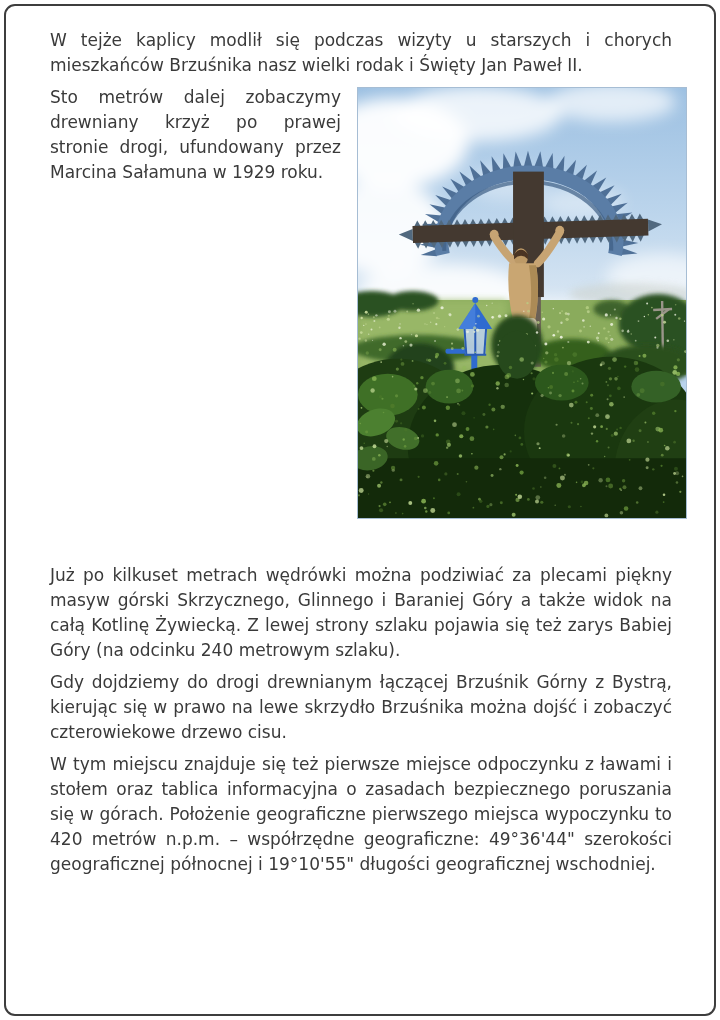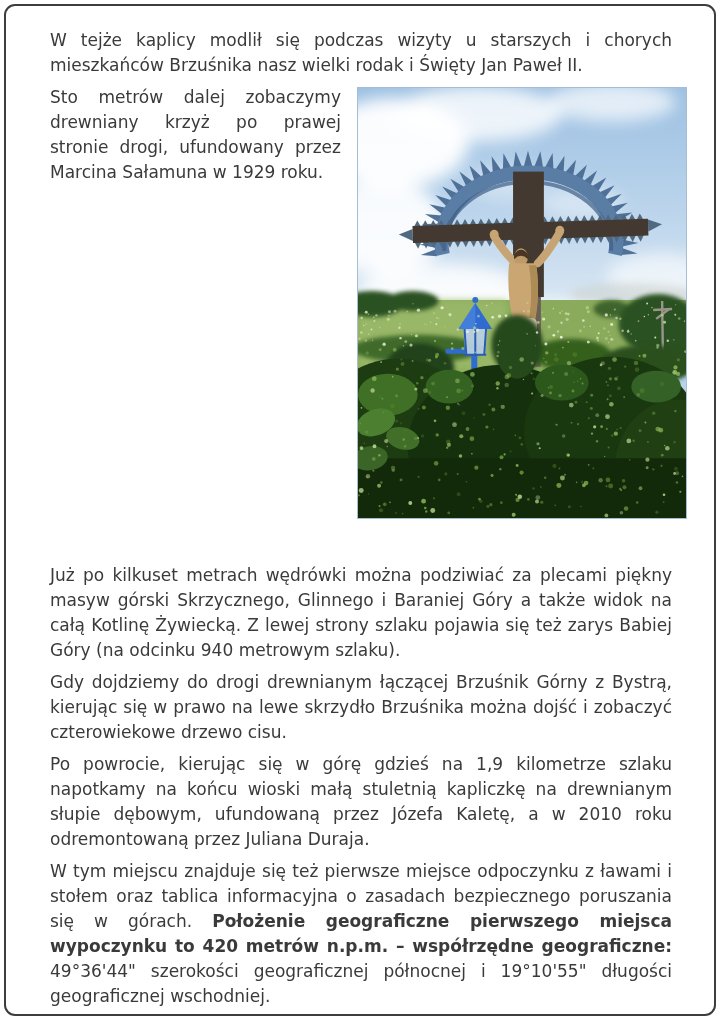--- a/index.html
+++ b/index.html
@@ -7,21 +7,21 @@
        font-family:"DejaVu Sans","Liberation Sans",sans-serif;}
   .page{position:absolute;inset:0;background:#ffffff;}
   .page-border{position:absolute;inset:4px;border:2px solid #3d3d3d;border-radius:11px;pointer-events:none;}
   .content{position:absolute;inset:0;padding:28px 48px 0 50px;box-sizing:border-box;
            color:#3a3a3a;font-size:17px;line-height:25px;text-align:justify;}
   .content p{margin:0 0 7px 0;}
   .clear{clear:both;}
   .photo{float:right;width:330px;height:432px;margin:2px -15px 44px 16px;
          border:1px solid rgba(0,0,0,0.10);box-sizing:border-box;overflow:hidden;background:#b9d3ec;}
   .photo svg{display:block;width:100%;height:100%;}
-  b{font-weight:bold;}
+  b{font-weight:normal;}
 </style>
 </head>
 <body>
 
 <div class="page">
   <div class="content">
 
     <p>W tejże kaplicy modlił się podczas wizyty u starszych i chorych mieszkańców Brzuśnika nasz wielki rodak i Święty Jan Paweł II.</p>
 
     <div class="photo">
@@ -647,23 +647,22 @@
             <circle cx="216.3" cy="304.5" r="1.5" fill="#6f9c3f" opacity="0.74"></circle>
             <circle cx="181.1" cy="357.4" r="1.6" fill="#c9e09b" opacity="0.51"></circle>
             <circle cx="64.9" cy="349.5" r="1.7" fill="#527d2c" opacity="0.37"></circle>
             <circle cx="174.7" cy="286.6" r="1.1" fill="#8db857" opacity="0.54"></circle>
           </g>
       </svg>
     </div>
 
     <p>Sto metrów dalej zobaczymy drewniany krzyż po prawej stronie drogi, ufundowany przez Marcina Sałamuna w 1929 roku.</p>
 
-    <p class="clear">Już po kilkuset metrach wędrówki można podziwiać za plecami piękny masyw górski Skrzycznego, Glinnego i Baraniej Góry a także widok na całą Kotlinę Żywiecką. Z lewej strony szlaku pojawia się też zarys Babiej Góry (na odcinku 940 metrowym szlaku).</p>
+    <p class="clear">Już po kilkuset metrach wędrówki można podziwiać za plecami piękny masyw górski Skrzycznego, Glinnego i Baraniej Góry a także widok na całą Kotlinę Żywiecką. Z lewej strony szlaku pojawia się też zarys Babiej Góry (na odcinku 240 metrowym szlaku).</p>
 
     <p>Gdy dojdziemy do drogi drewnianym łączącej Brzuśnik Górny z Bystrą, kierując się w prawo na lewe skrzydło Brzuśnika można dojść i zobaczyć czterowiekowe drzewo cisu.</p>
 
-    <p>Po powrocie, kierując się w górę gdzieś na 1,9 kilometrze szlaku napotkamy na końcu wioski małą stuletnią kapliczkę na drewnianym słupie dębowym, ufundowaną przez Józefa Kaletę, a w 2010 roku odremontowaną przez Juliana Duraja.</p>
 
     <p><span>W tym miejscu znajduje się też pierwsze miejsce odpoczynku z ławami i stołem oraz tablica informacyjna o zasadach bezpiecznego poruszania się w górach. </span><b>Położenie geograficzne pierwszego miejsca wypoczynku to 420 metrów n.p.m. – współrzędne geograficzne:</b><span> 49°36'44" szerokości geograficznej północnej i 19°10'55" długości geograficznej wschodniej.</span></p>
 
   </div>
   <div class="page-border"></div>
 </div>
 
 </body></html>

